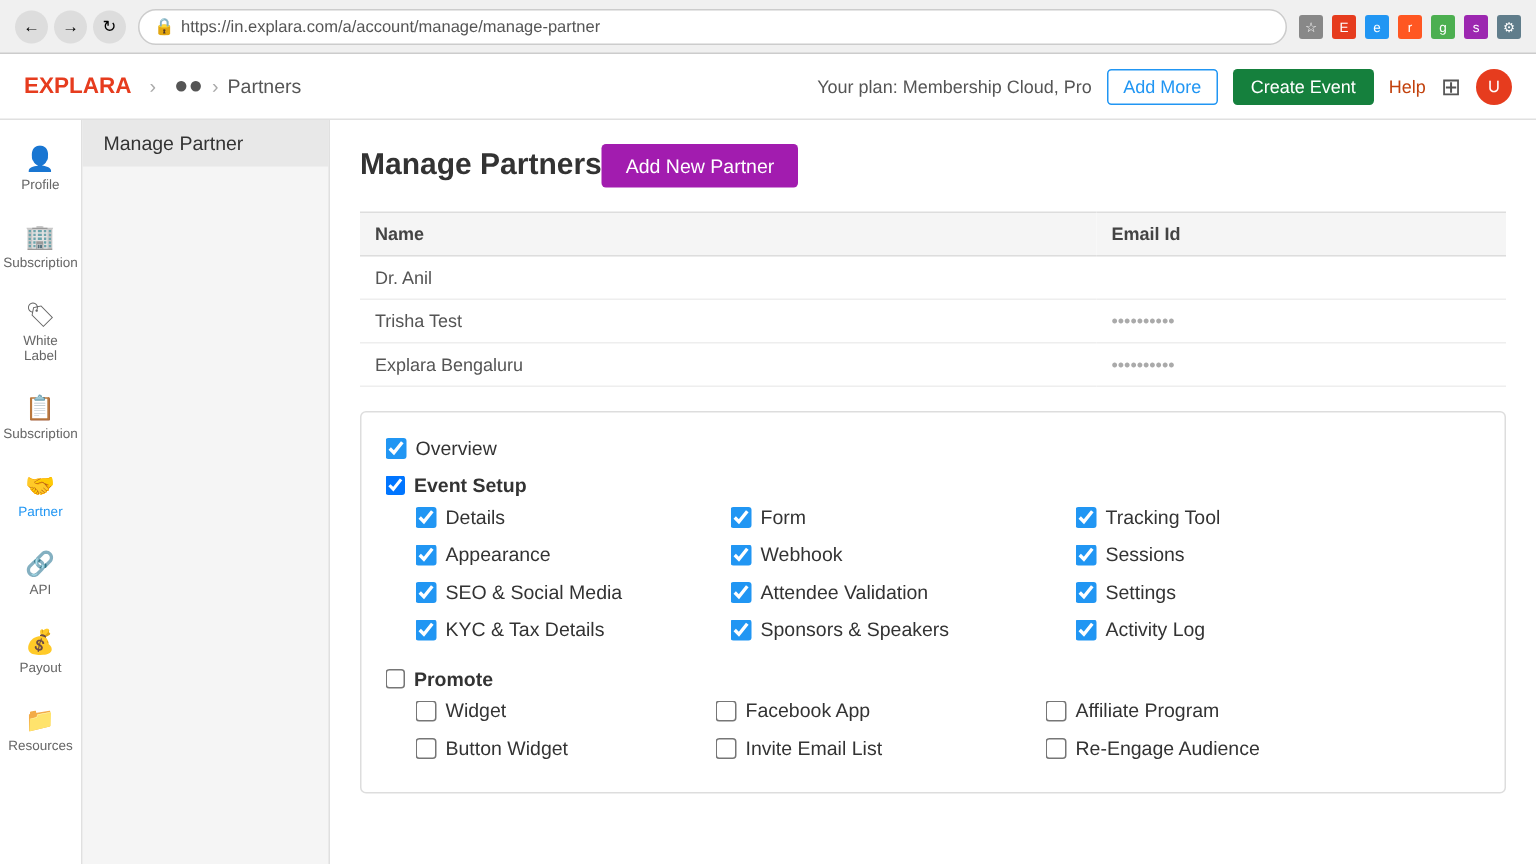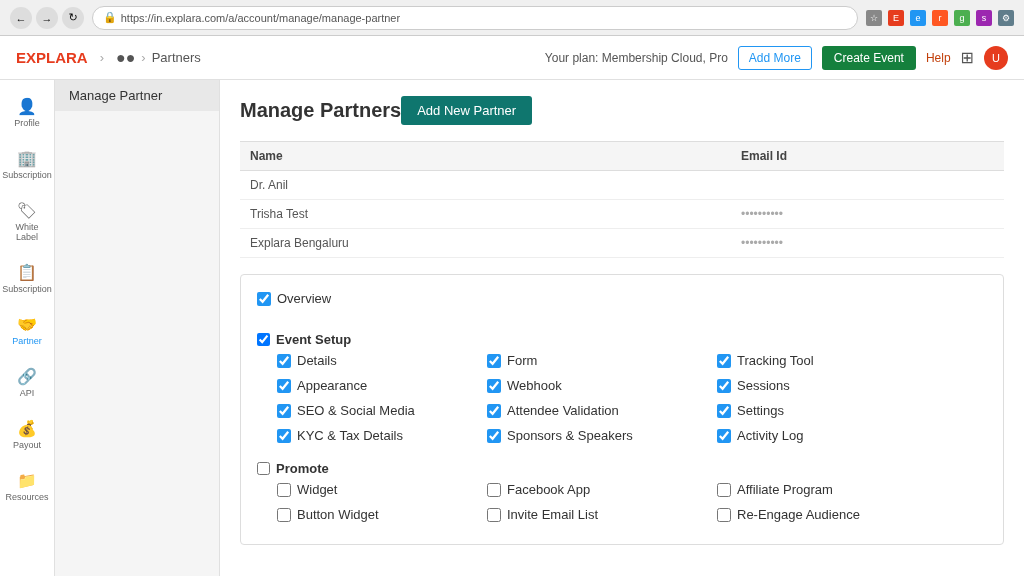--- a/index.html
+++ b/index.html
@@ -73,21 +73,21 @@
       padding: 8px 14px; cursor: pointer; font-size: 13px; color: #333;
       background: #e8e8e8; font-weight: 500;
     }
 
     
     .main-content { flex: 1; background: #fff; overflow-y: auto; padding: 16px 20px; }
 
     .page-header { display: flex; align-items: center; justify-content: flex-start; margin-bottom: 16px; }
     .page-title { font-size: 20px; font-weight: bold; color: #333; }
     .btn-add-new-partner {
-      background: #0f766e; border: none; color: #fff;
+      background: #a21caf; border: none; color: #fff;
       padding: 7px 16px; border-radius: 3px; cursor: pointer; font-size: 13px;
     }
 
     
     .partner-table { width: 100%; border-collapse: collapse; margin-bottom: 16px; font-size: 12px; }
     .partner-table th {
       background: #f5f5f5; border-bottom: 1px solid #ddd; border-top: 1px solid #ddd;
       padding: 7px 10px; text-align: left; font-weight: 600; color: #444;
     }
     .partner-table td { padding: 7px 10px; border-bottom: 1px solid #eee; color: #555; }
@@ -100,21 +100,21 @@
     .access-panel-title {
       font-size: 14px; font-weight: 600; color: #1976d2; margin-bottom: 14px;
       padding-bottom: 8px; border-bottom: 1px solid #e0e0e0;
     }
 
     
     .check-row { display: flex; align-items: center; gap: 6px; margin-bottom: 6px; }
     .check-row input[type="checkbox"] { width: 14px; height: 14px; accent-color: #2196f3; cursor: pointer; }
     .check-label { font-size: 13px; color: #333; }
 
-    .section-header { display: flex; align-items: center; gap: 6px; margin: 26px 0 6px 0; }
+    .section-header { display: flex; align-items: center; gap: 6px; margin: 10px 0 6px 0; }
     .section-label { font-size: 13px; font-weight: 600; color: #333; }
   </style>
 </head>
 <body>
 
 <div class="browser-bar">
   <div class="browser-nav-btns">
     <button class="browser-nav-btn">←</button>
     <button class="browser-nav-btn">→</button>
     <button class="browser-nav-btn">↻</button>
@@ -289,21 +289,21 @@
           <div class="check-row">
             <input type="checkbox" checked="" style="">
             <span class="check-label">Activity Log</span>
           </div>
         </div>
 
         <div class="section-header" style="margin-top:12px;">
           <input type="checkbox" style="">
           <span class="section-label">Promote</span>
         </div>
-        <div style="display:grid; grid-template-columns: 200px 220px 220px; gap:4px 10px; margin-left:20px;">
+        <div style="display:grid; grid-template-columns: 200px 220px 220px; gap:4px 0; margin-left:20px;">
           <div class="check-row">
             <input type="checkbox" style="">
             <span class="check-label">Widget</span>
           </div>
           <div class="check-row">
             <input type="checkbox" style="">
             <span class="check-label">Facebook App</span>
           </div>
           <div class="check-row">
             <input type="checkbox" style="">

